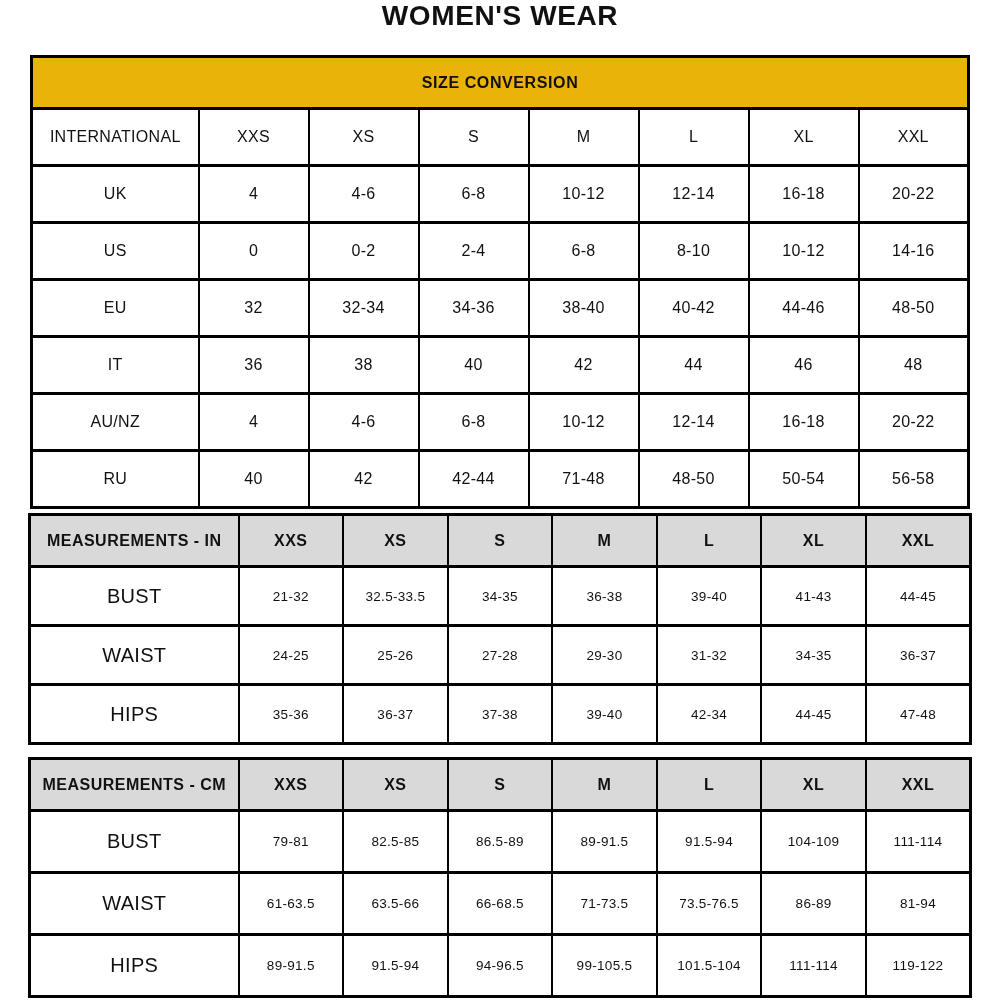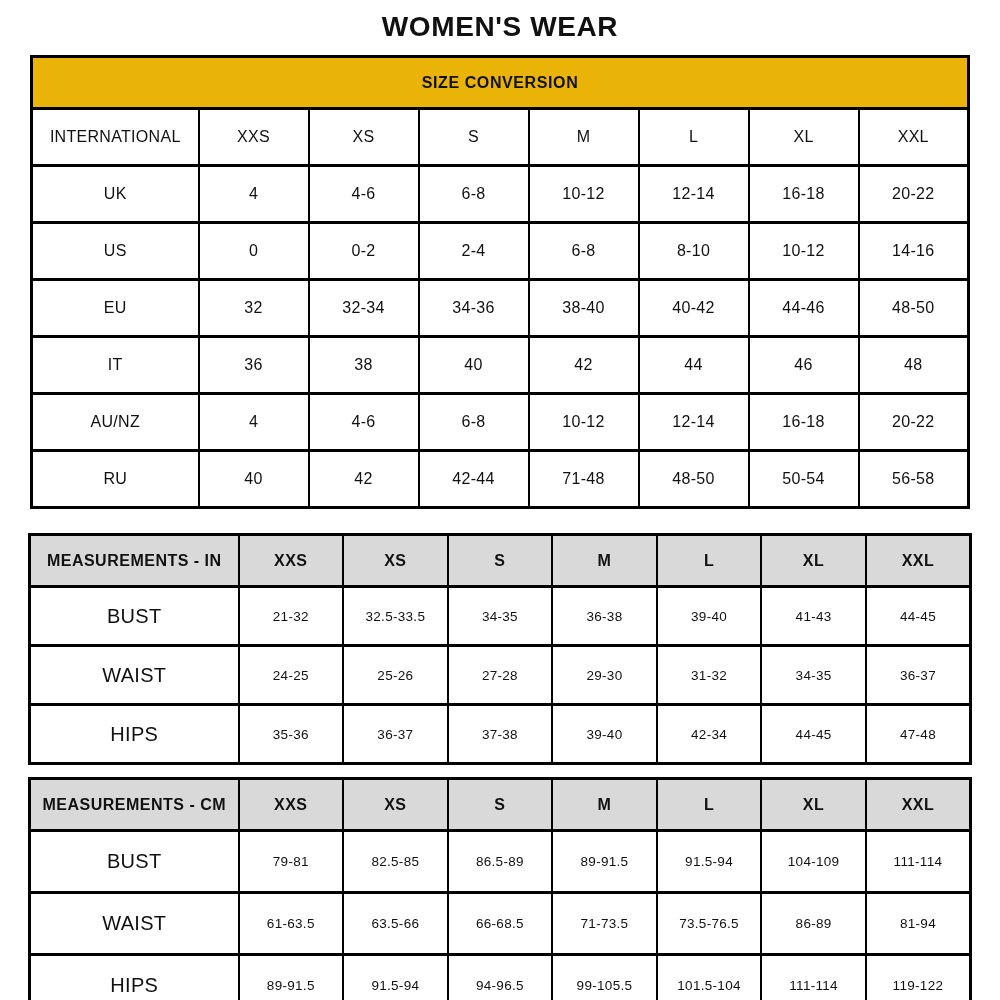--- a/index.html
+++ b/index.html
@@ -12,21 +12,21 @@
     font-family: "Liberation Sans", "DejaVu Sans", sans-serif;
     color: #111111;
   }
   .page {
     width: 1000px;
     height: 1000px;
     overflow: hidden;
   }
   .title {
     text-align: center;
-    padding-top: 11px;
+    padding-top: 0;
     font-size: 28px;
     font-weight: 700;
     letter-spacing: 0.6px;
     color: #111111;
     height: 55px;
   }
   table.tbl {
     border-collapse: collapse;
     table-layout: fixed;
     margin: 0 auto;
@@ -47,21 +47,21 @@
   table.t1 { width: 940px; }
   table.t1 td { font-size: 16px; height: 57px; letter-spacing: 0.3px; }
   table.t1 tr.hdr td {
     background: #eab308;
     font-weight: 700;
     height: 52px;
     letter-spacing: 0.6px;
   }
   
   table.t2, table.t3 { width: 944px; }
-  table.t2 { margin-top: 24px; }
+  table.t2 { margin-top: 4px; }
   table.t3 { margin-top: 12px; }
   table.t2 td, table.t3 td { font-size: 13.5px; letter-spacing: 0.3px; }
   table.t2 td { height: 59px; }
   table.t3 td { height: 62px; }
   table.t2 td.lbl, table.t3 td.lbl { font-size: 20px; }
   table.t2 tr.hdr td, table.t3 tr.hdr td {
     background: #d9d9d9;
     font-weight: 700;
     font-size: 16px;
     height: 52px;

